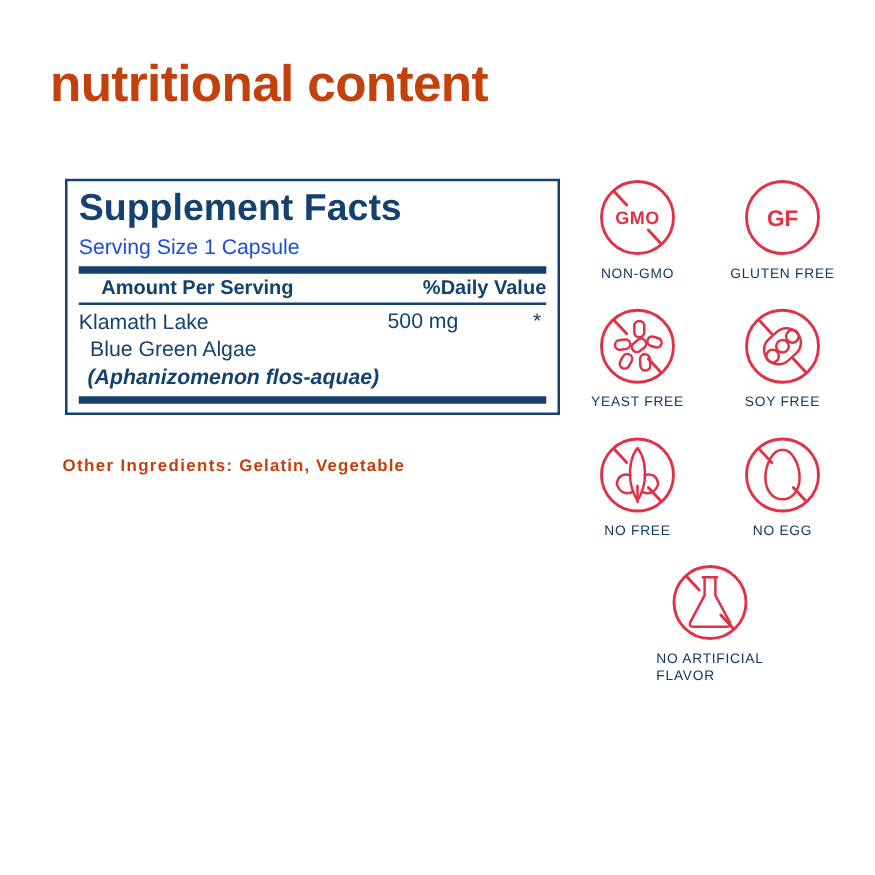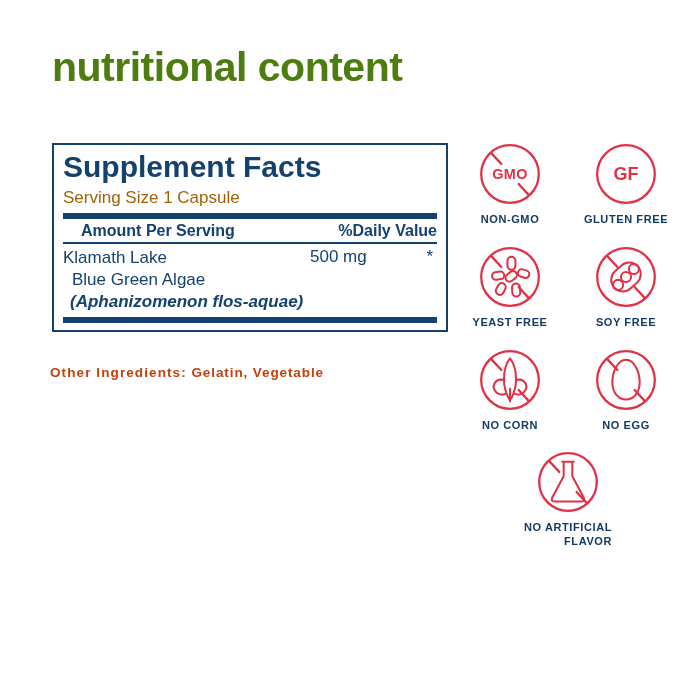--- a/index.html
+++ b/index.html
@@ -12,26 +12,26 @@
     height: 700px;
     position: relative;
     font-family: "Liberation Sans", sans-serif;
     color: #14416e;
     overflow: hidden;
   }
 
   
   #page-title {
     position: absolute;
-    left: 52px;
+    left: 40px;
     top: 46px;
     font-size: 41px;
     font-weight: bold;
     letter-spacing: -0.5px;
-    color: #4d7c0f;
+    color: #c2410c;
     line-height: 1.05;
   }
 
   
   #facts-panel {
     position: absolute;
     left: 52px;
     top: 143px;
     width: 396px;
     box-sizing: border-box;
@@ -43,21 +43,21 @@
     text-align: left;
     font-size: 30px;
     font-weight: bold;
     color: #14416e;
     letter-spacing: 0px;
     padding: 6px 0 5px 0;
     line-height: 1.08;
   }
   .serving-size {
     font-size: 17px;
-    color: #a16207;
+    color: #1d4ed8;
     padding-bottom: 4px;
     line-height: 1.2;
   }
   .rule-thick {
     border-top: 6px solid #14416e;
     margin: 0;
     height: 0;
     font-size: 0;
     line-height: 0;
   }
@@ -142,24 +142,24 @@
   .badge {
     width: 90px;
     display: flex;
     flex-direction: column;
     align-items: center;
   }
   .badge-icon { width: 72px; height: 72px; display: block; }
   .badge-label {
     margin-top: 3px;
     font-size: 11px;
-    font-weight: bold;
+    font-weight: normal;
     letter-spacing: 0.6px;
     color: #123a63;
-    text-align: right;
+    text-align: left;
     line-height: 1.25;
     white-space: pre-line;
   }
 </style>
 </head>
 <body>
 
 <div id="page-title">nutritional content</div>
 
 <div id="facts-panel">
@@ -263,21 +263,21 @@
         <circle cx="50" cy="50" r="40" fill="none" stroke="#e03146" stroke-width="3.2"></circle>
         <line x1="24" y1="21" x2="38" y2="36" stroke="#e03146" stroke-width="3.2" stroke-linecap="round"></line>
         <line x1="62" y1="64" x2="76" y2="79" stroke="#e03146" stroke-width="3.2" stroke-linecap="round"></line>
         <g fill="none" stroke="#e03146" stroke-width="2.8" stroke-linejoin="round" stroke-linecap="round">
           <path d="M50 20 C42 30 41 44 42 56 C44 68 47 74 50 78 C53 74 56 68 58 56 C59 44 58 30 50 20 Z"></path>
           <path d="M42 50 C33 48 28 52 27 60 C30 70 38 72 44 69"></path>
           <path d="M58 50 C67 48 72 52 73 60 C70 70 62 72 56 69"></path>
           <line x1="50" y1="62" x2="50" y2="80"></line>
         </g>
       </svg>
-      <div class="badge-label">NO CORN</div>
+      <div class="badge-label">NO FREE</div>
     </div>
 
     <div class="badge">
       <svg class="badge-icon" viewBox="0 0 100 100">
         <circle cx="50" cy="50" r="40" fill="none" stroke="#e03146" stroke-width="3.2"></circle>
         <line x1="24" y1="21" x2="38" y2="36" stroke="#e03146" stroke-width="3.2" stroke-linecap="round"></line>
         <line x1="62" y1="64" x2="76" y2="79" stroke="#e03146" stroke-width="3.2" stroke-linecap="round"></line>
         <path d="M50 22 C38 22 31 40 31 53 C31 67 39 77 50 77 C61 77 69 67 69 53 C69 40 62 22 50 22 Z" fill="none" stroke="#e03146" stroke-width="2.8"></path>
       </svg>
       <div class="badge-label">NO EGG</div>

